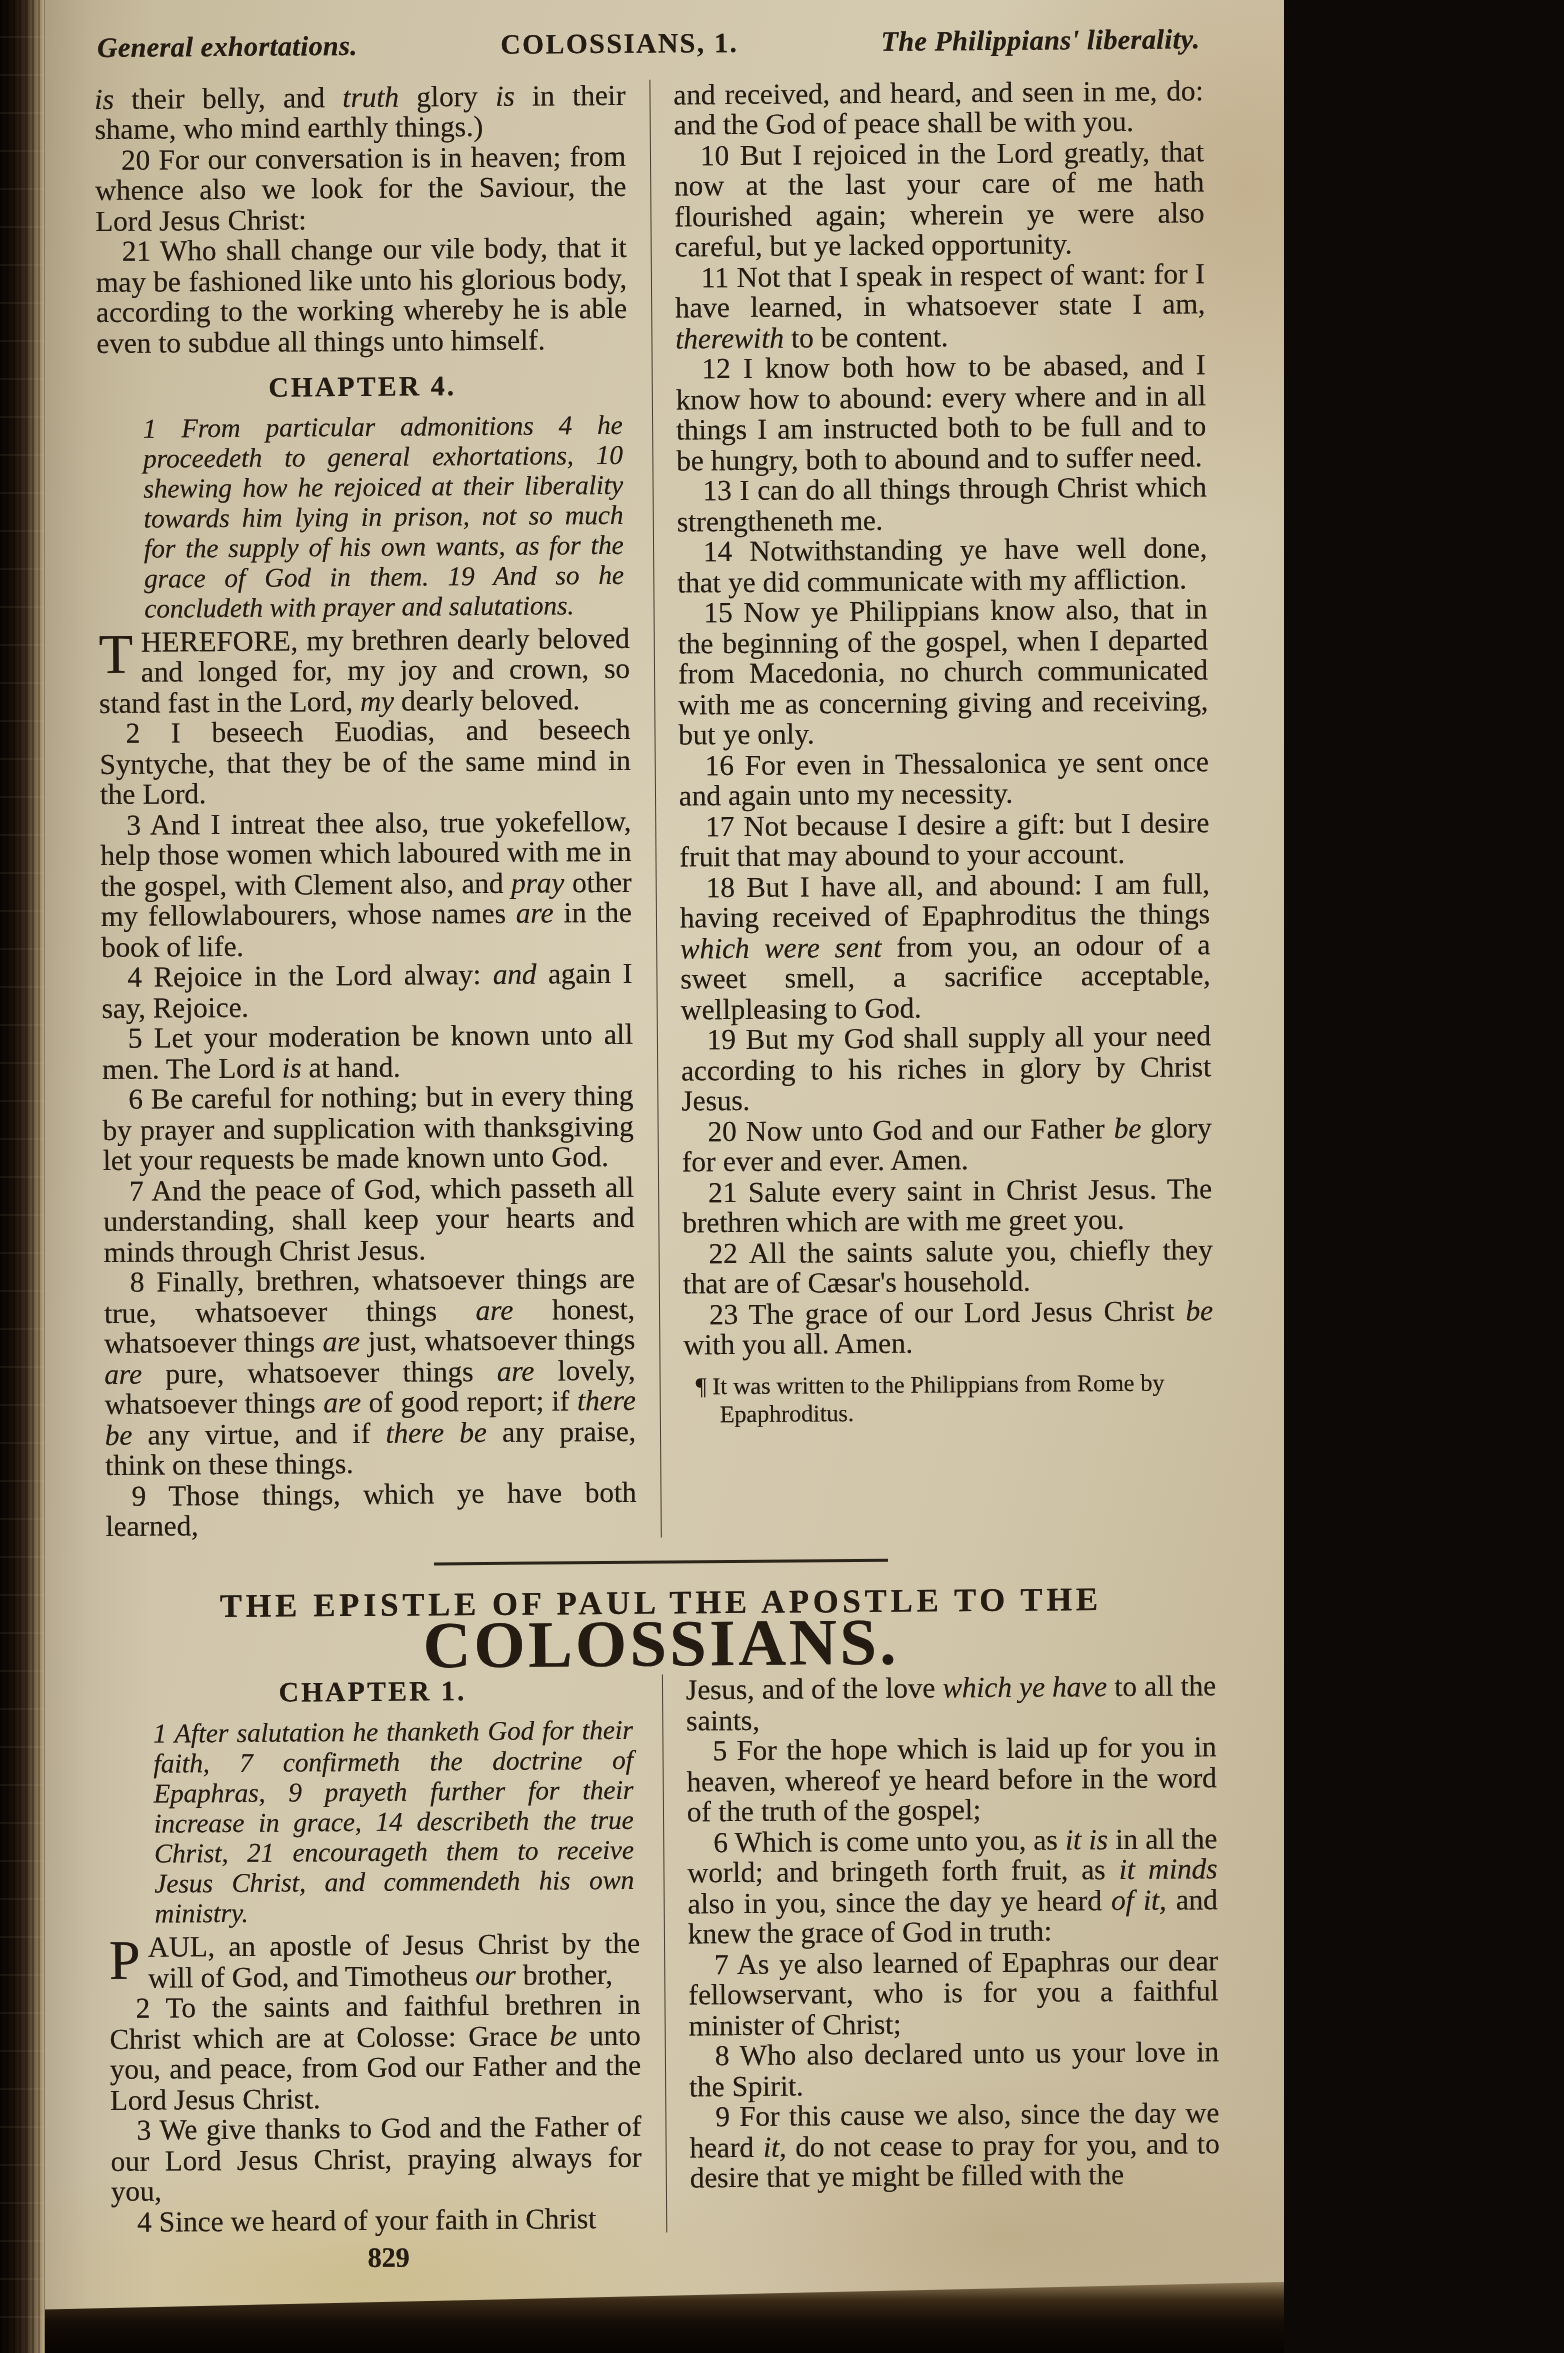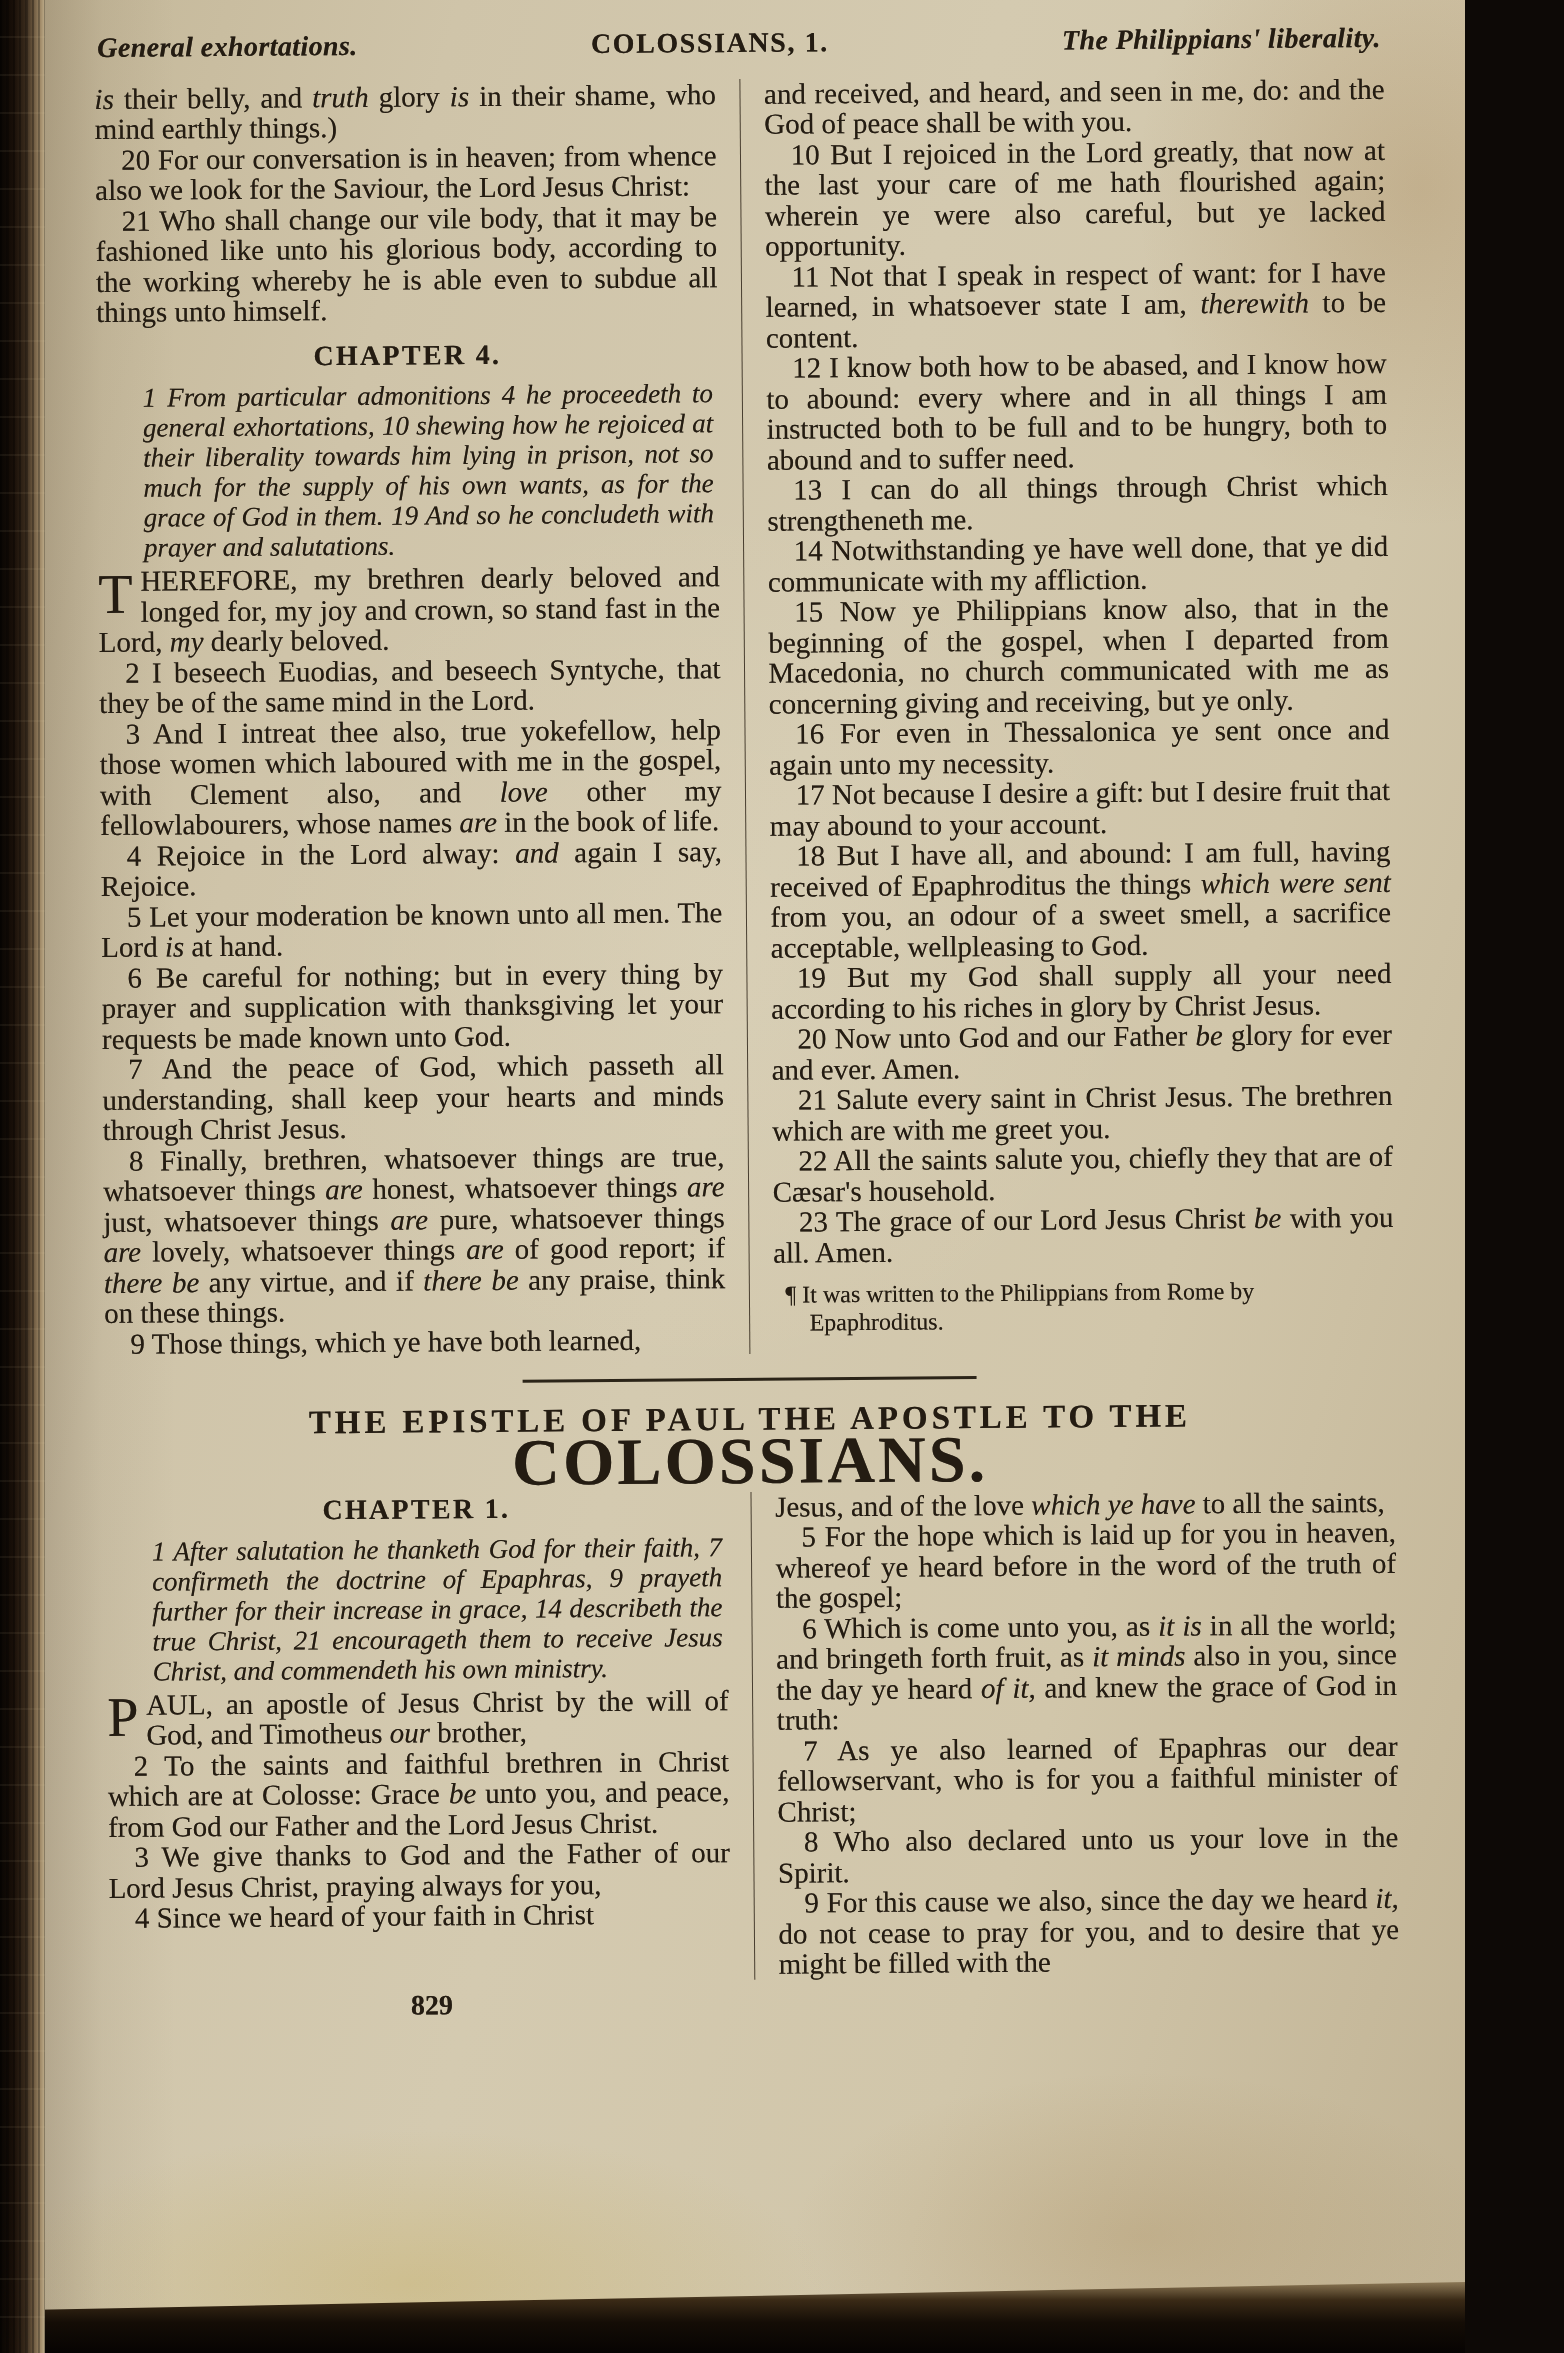--- a/index.html
+++ b/index.html
@@ -2,21 +2,21 @@
 <html lang="en" style="font-size:12.5px"><head>
 <meta charset="utf-8">
 <style>
   html, body {
     margin: 0; padding: 0;
     width: 1565px; height: 2354px;
     overflow: hidden;
     background: #0d0906;
     font-family: "Liberation Serif", "DejaVu Serif", serif;
   }
-  .book { position: relative; width: 1465px; height: 2354px; }
+  .book { position: relative; width: 1284px; height: 2354px; }
 
   
   .paper {
     position: absolute; inset: 0;
     background:
       radial-gradient(ellipse 407px 485px at 97% 8%, rgba(140,95,40,0.22), transparent 70%),
       radial-gradient(ellipse 501px 235px at 78% 95%, rgba(150,110,50,0.20), transparent 70%),
       radial-gradient(ellipse 595px 219px at 28% 97%, rgba(190,160,60,0.28), transparent 70%),
       radial-gradient(ellipse 704px 704px at 48% 40%, rgba(255,250,232,0.10), transparent 65%),
       linear-gradient(90deg, rgba(60,40,20,0.30) 0%, rgba(60,40,20,0.06) 7%, rgba(0,0,0,0) 12%),
@@ -117,21 +117,21 @@
 
     <div class="cols">
       <div class="col col-l">
           <p class="para cont"><em>is</em> their belly, and <em>truth</em> glory <em>is</em> in their shame, who mind earthly things.)</p>
           <p class="para verse">20 For our conversation is in heaven; from whence also we look for the Saviour, the Lord Jesus Christ:</p>
           <p class="para verse">21 Who shall change our vile body, that it may be fashioned like unto his glorious body, according to the working whereby he is able even to subdue all things unto himself.</p>
           <p class="para chapter">CHAPTER 4.</p>
           <p class="para summary">1 From particular admonitions 4 he proceedeth to general exhortations, 10 shewing how he rejoiced at their liberality towards him lying in prison, not so much for the supply of his own wants, as for the grace of God in them. 19 And so he concludeth with prayer and salutations.</p>
           <p class="para dropcap">THEREFORE, my brethren dearly beloved and longed for, my joy and crown, so stand fast in the Lord, <em>my</em> dearly beloved.</p>
           <p class="para verse">2 I beseech Euodias, and beseech Syntyche, that they be of the same mind in the Lord.</p>
-          <p class="para verse">3 And I intreat thee also, true yokefellow, help those women which laboured with me in the gospel, with Clement also, and <em>love</em> other my fellowlabourers, whose names <em>are</em> in the book of life.</p>
+          <p class="para verse">3 And I intreat thee also, true yokefellow, help those women which laboured with me in the gospel, with Clement also, and <em>pray</em> other my fellowlabourers, whose names <em>are</em> in the book of life.</p>
           <p class="para verse">4 Rejoice in the Lord alway: <em>and</em> again I say, Rejoice.</p>
           <p class="para verse">5 Let your moderation be known unto all men.  The Lord <em>is</em> at hand.</p>
           <p class="para verse">6 Be careful for nothing; but in every thing by prayer and supplication with thanksgiving let your requests be made known unto God.</p>
           <p class="para verse">7 And the peace of God, which passeth all understanding, shall keep your hearts and minds through Christ Jesus.</p>
           <p class="para verse">8 Finally, brethren, whatsoever things are true, whatsoever things <em>are</em> honest, whatsoever things <em>are</em> just, whatsoever things <em>are</em> pure, whatsoever things <em>are</em> lovely, whatsoever things <em>are</em> of good report; if <em>there be</em> any virtue, and if <em>there be</em> any praise, think on these things.</p>
           <p class="para verse">9 Those things, which ye have both learned,</p>
         </div>
       <div class="col col-r">
           <p class="para cont">and received, and heard, and seen in me, do: and the God of peace shall be with you.</p>
           <p class="para verse">10 But I rejoiced in the Lord greatly, that now at the last your care of me hath flourished again; wherein ye were also careful, but ye lacked opportunity.</p>

